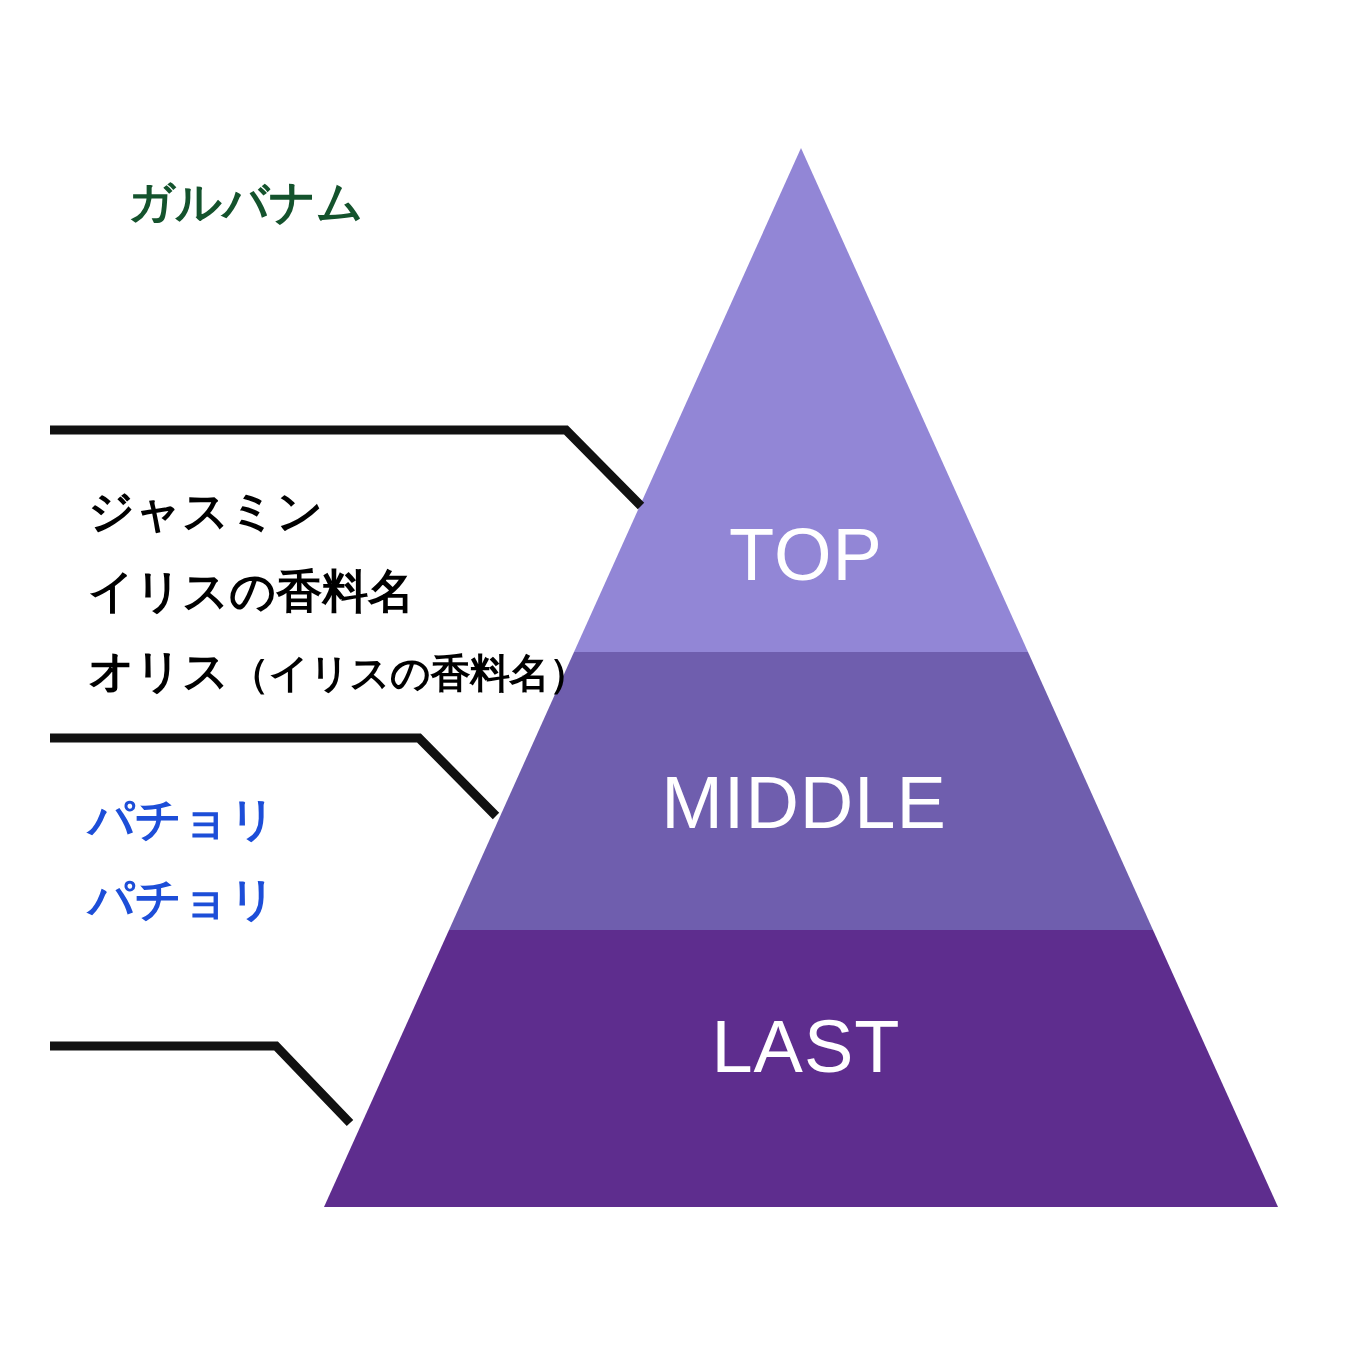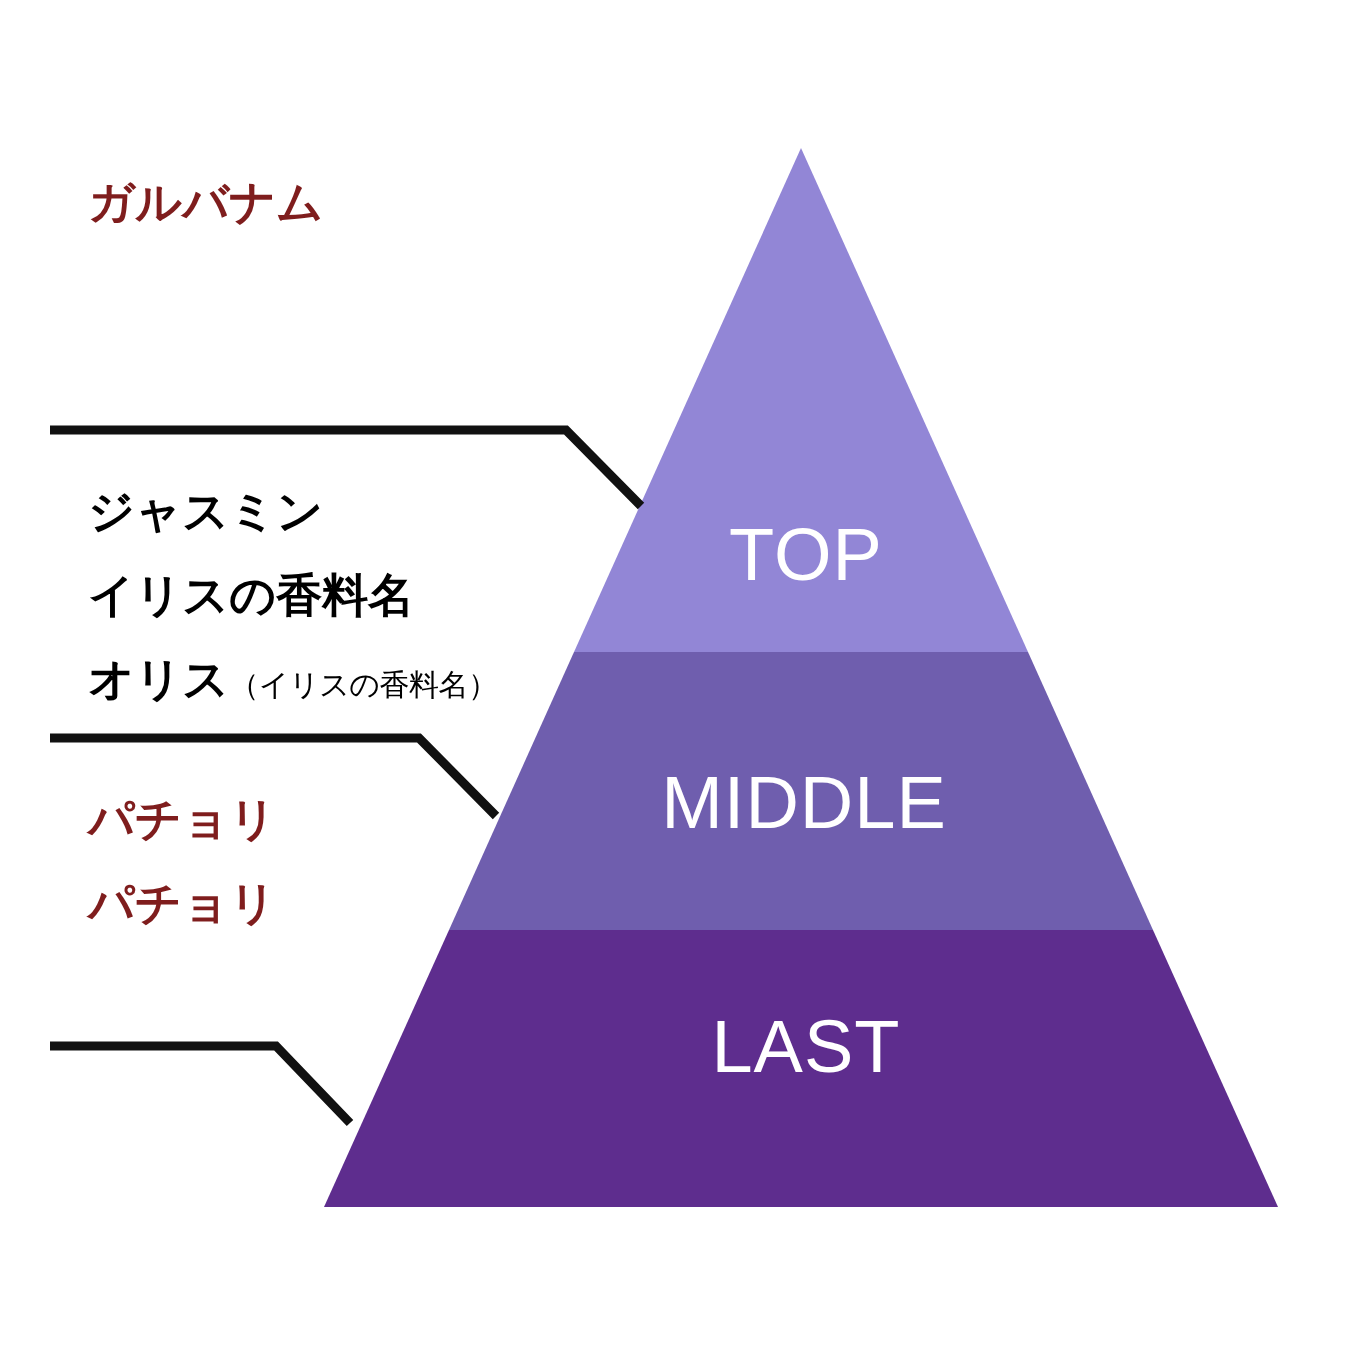--- a/index.html
+++ b/index.html
@@ -40,22 +40,22 @@
     font-family: "DejaVu Sans", "Liberation Sans", sans-serif;
     font-weight: 700;
     font-size: 46px;
     line-height: 78px;
     white-space: nowrap;
   }
   .note-line {
     display: block;
   }
   .note-sub {
-    font-size: 30px;
-    font-weight: 400;
+    font-size: 40px;
+    font-weight: 700;
     letter-spacing: -0.5px;
   }
   #group-top    { left: 88px; top: 163px; }
   #group-middle { left: 88px; top: 472px; }
   #group-last   { left: 88px; top: 780px; }
 </style>
 </head>
 <body>
 
 <div id="stage" style="background: rgb(255, 255, 255);">
@@ -74,28 +74,28 @@
 
     <polyline id="leader-3" points="50,1046 276,1046 350,1123" fill="none" stroke="#111111" stroke-width="9" stroke-linejoin="miter" stroke-linecap="butt"></polyline>
 
     <text id="label-top" class="band-label" x="806" y="580" fill="#ffffff">TOP</text>
 
     <text id="label-middle" class="band-label" x="804" y="828" fill="#ffffff">MIDDLE</text>
 
     <text id="label-last" class="band-label" x="806" y="1072" fill="#ffffff">LAST</text>
   </svg>
 
-  <div class="note-group" id="group-top" style="color: #7f1d1d;">
+  <div class="note-group" id="group-top" style="color: #14532d; margin-left: 40px;">
     <span class="note-line"><span>ガルバナム</span><span class="note-sub"></span></span>
   </div>
 
   <div class="note-group" id="group-middle" style="color: #000000;">
     <span class="note-line"><span>ジャスミン</span><span class="note-sub"></span></span>
     <span class="note-line"><span>イリスの香料名</span><span class="note-sub"></span></span>
     <span class="note-line"><span>オリス</span><span class="note-sub">（イリスの香料名）</span></span>
   </div>
 
-  <div class="note-group" id="group-last" style="color: #7f1d1d;">
+  <div class="note-group" id="group-last" style="color: #1d4ed8;">
     <span class="note-line"><span>パチョリ</span><span class="note-sub"></span></span>
     <span class="note-line"><span>パチョリ</span><span class="note-sub"></span></span>
   </div>
 
 </div>
 
 </body></html>

